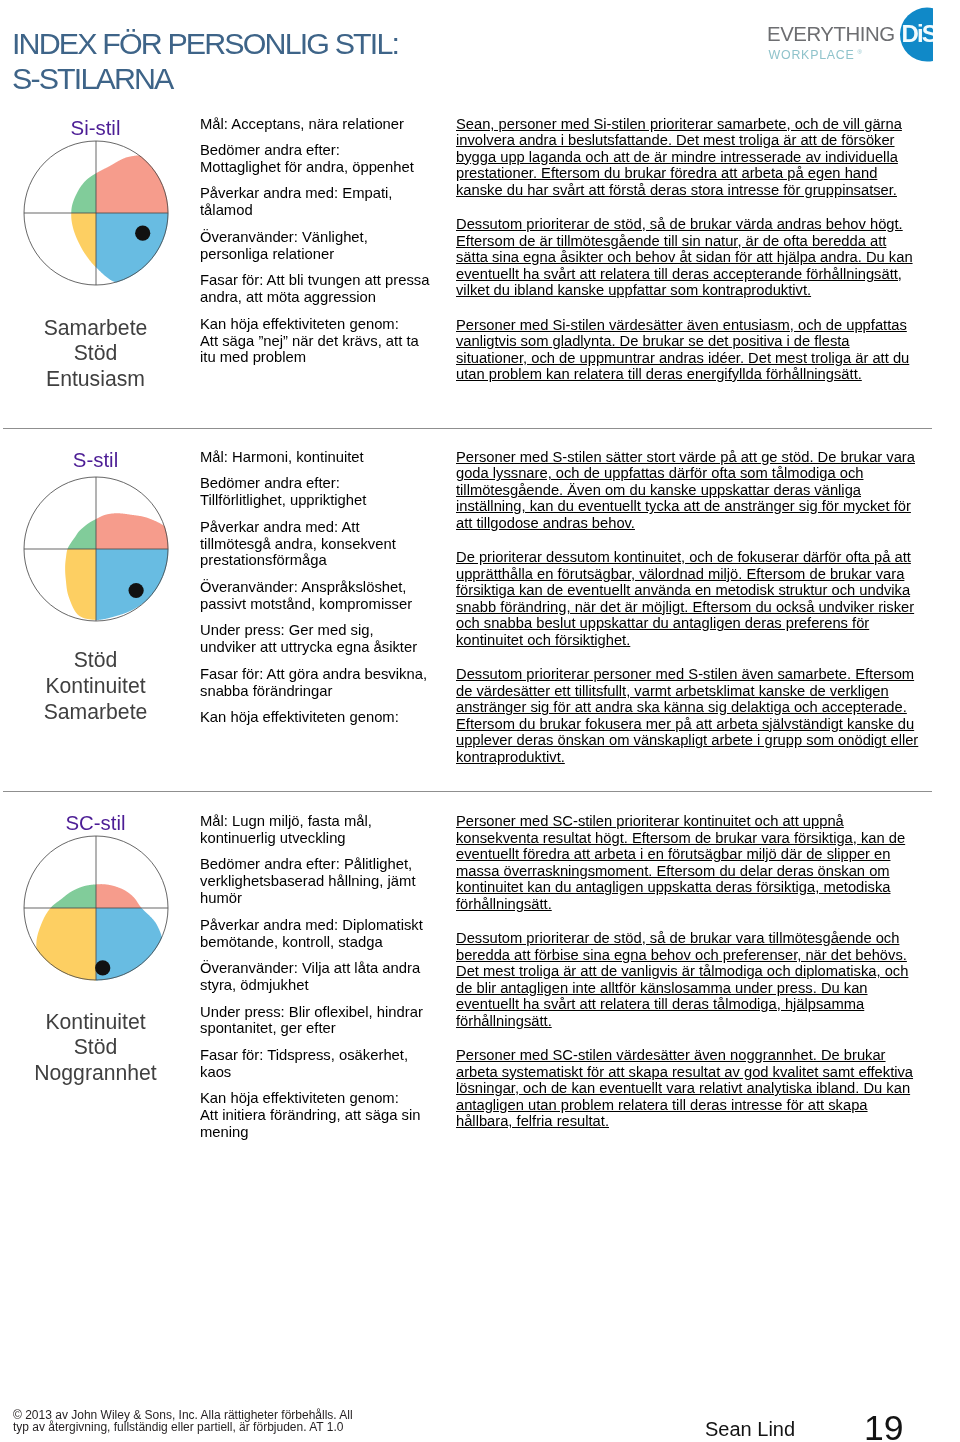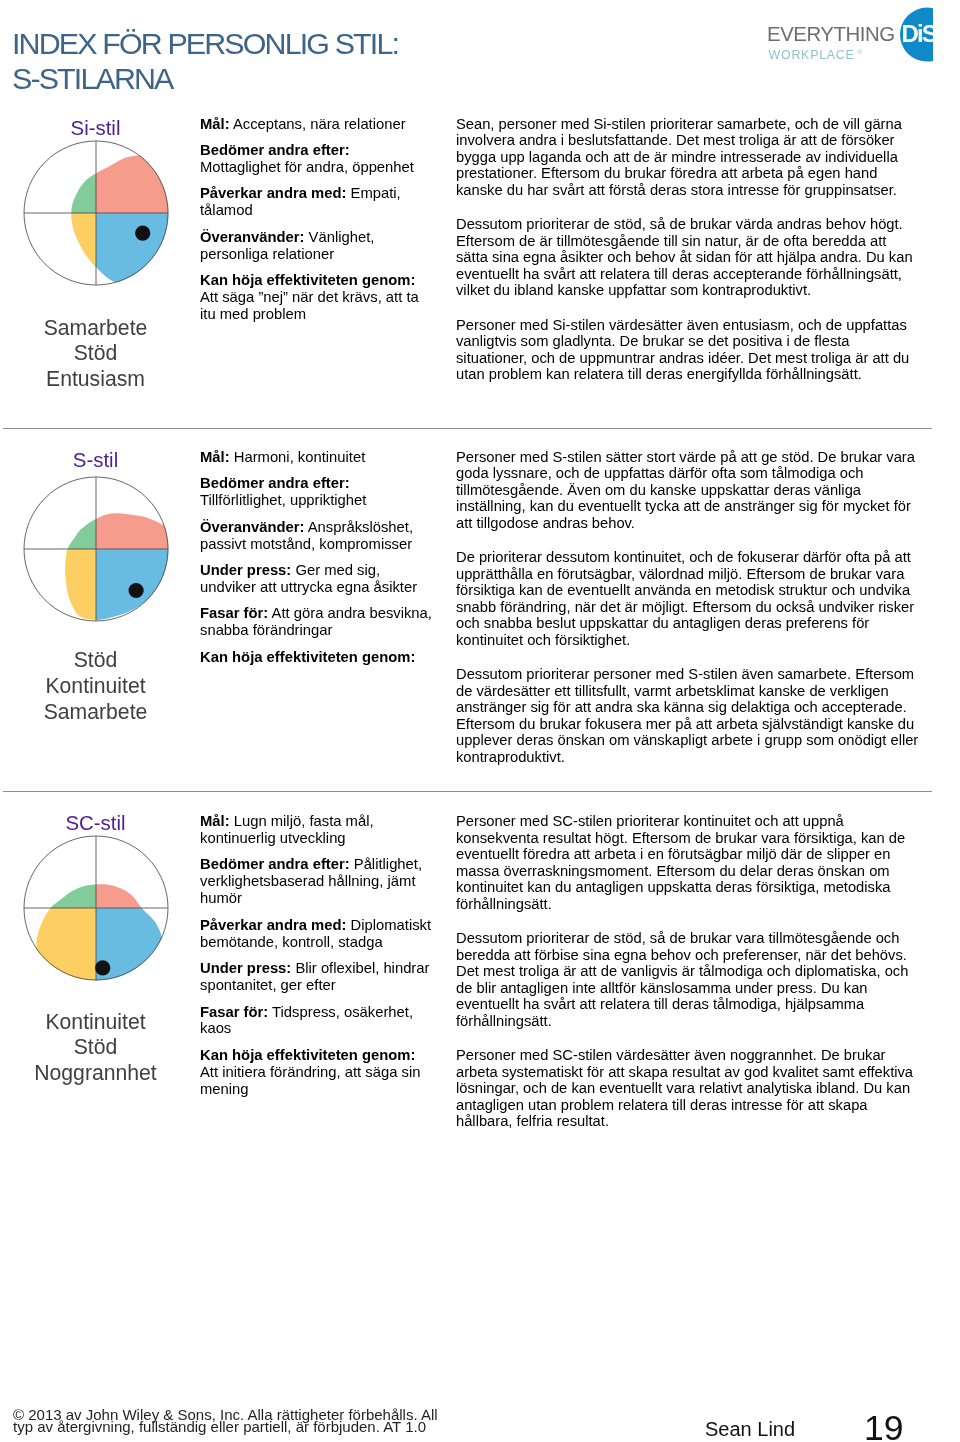--- a/index.html
+++ b/index.html
@@ -23,28 +23,28 @@
   .section { position:absolute; left:0; width:960px; }
   .circle-col { position:absolute; left:13px; width:165px; text-align:center; }
   .style-label { font-size:20.4px; line-height:24px; color:#4c1d95; }
   .wheel { display:block; margin:0 auto 0 auto; }
   .keywords { font-size:21.2px; line-height:25.8px; color:#404040; margin-top:28px; }
 
   .traits { position:absolute; left:200px; top:0; width:232px;
             font-size:14.8px; line-height:16.9px; color:#000; }
   .trait { margin-bottom:9.6px; }
   .trait:last-child { margin-bottom:0; }
-  .trait b { font-weight:700; }
+  .trait b { font-weight:400; }
 
   .narrative { position:absolute; left:456px; top:0; width:468px;
                font-size:14.73px; line-height:16.5px; color:#000; }
-  .narrative p { margin:0 4px 18px 0; }
+  .narrative p { margin:0 4px 18px 0;text-decoration:underline; }
   .narrative p:last-child { margin-bottom:0; }
 
-  .copyright { position:absolute; left:13px; top:1409px; font-size:15px; line-height:12px; color:#231f20; }
+  .copyright { position:absolute; left:13px; top:1409px; font-size:12px; line-height:12px; color:#231f20; }
   .fname { position:absolute; left:705px; top:1417px; font-size:20px; line-height:24px; color:#131313; }
   .pnum  { position:absolute; left:864px; top:1408px; font-size:35.5px; line-height:40px; color:#131313; }
 </style>
 </head>
 <body>
 
 <div class="page">
   <div class="title">
     <div>INDEX FÖR PERSONLIG STIL:</div>
     <div>S-STILARNA</div>
@@ -94,20 +94,21 @@
         <div>Samarbete</div>
         <div>Stöd</div>
         <div>Entusiasm</div>
       </div>
     </div>
     <div class="traits">
       <div class="trait"><b>Mål:</b><span> Acceptans, nära relationer</span></div>
       <div class="trait"><b>Bedömer andra efter:</b><br><span>Mottaglighet för andra, öppenhet</span></div>
       <div class="trait"><b>Påverkar andra med:</b><span> Empati, tålamod</span></div>
       <div class="trait"><b>Överanvänder:</b><span> Vänlighet, personliga relationer</span></div>
+      <div class="trait"><b>Fasar för:</b><span> Att bli tvungen att pressa andra, att möta aggression</span></div>
       <div class="trait"><b>Kan höja effektiviteten genom:</b><br><span>Att säga ”nej” när det krävs, att ta itu med problem</span></div>
     </div>
     <div class="narrative">
       <p>Sean, personer med Si-stilen prioriterar samarbete, och de vill gärna involvera andra i beslutsfattande. Det mest troliga är att de försöker bygga upp laganda och att de är mindre intresserade av individuella prestationer. Eftersom du brukar föredra att arbeta på egen hand kanske du har svårt att förstå deras stora intresse för gruppinsatser.</p>
       <p>Dessutom prioriterar de stöd, så de brukar värda andras behov högt. Eftersom de är tillmötesgående till sin natur, är de ofta beredda att sätta sina egna åsikter och behov åt sidan för att hjälpa andra. Du kan eventuellt ha svårt att relatera till deras accepterande förhållningsätt, vilket du ibland kanske uppfattar som kontraproduktivt.</p>
       <p>Personer med Si-stilen värdesätter även entusiasm, och de uppfattas vanligtvis som gladlynta. De brukar se det positiva i de flesta situationer, och de uppmuntrar andras idéer. Det mest troliga är att du utan problem kan relatera till deras energifyllda förhållningsätt.</p>
     </div>
   </div>
   <div class="section" style="top:448.7px">
     <div class="circle-col" style="top:-1px">
@@ -142,20 +143,21 @@
         </div>
       <div class="keywords" style="margin-top:23.5px">
         <div>Stöd</div>
         <div>Kontinuitet</div>
         <div>Samarbete</div>
       </div>
     </div>
     <div class="traits">
       <div class="trait"><b>Mål:</b><span> Harmoni, kontinuitet</span></div>
       <div class="trait"><b>Bedömer andra efter:</b><br><span>Tillförlitlighet, uppriktighet</span></div>
+      <div class="trait"><b>Påverkar andra med:</b><span> Att tillmötesgå andra, konsekvent prestationsförmåga</span></div>
       <div class="trait"><b>Överanvänder:</b><span> Anspråkslöshet, passivt motstånd, kompromisser</span></div>
       <div class="trait"><b>Under press:</b><span> Ger med sig, undviker att uttrycka egna åsikter</span></div>
       <div class="trait"><b>Fasar för:</b><span> Att göra andra besvikna, snabba förändringar</span></div>
       <div class="trait"><b>Kan höja effektiviteten genom:</b><br></div>
     </div>
     <div class="narrative">
       <p>Personer med S-stilen sätter stort värde på att ge stöd. De brukar vara goda lyssnare, och de uppfattas därför ofta som tålmodiga och tillmötesgående. Även om du kanske uppskattar deras vänliga inställning, kan du eventuellt tycka att de anstränger sig för mycket för att tillgodose andras behov.</p>
       <p>De prioriterar dessutom kontinuitet, och de fokuserar därför ofta på att upprätthålla en förutsägbar, välordnad miljö. Eftersom de brukar vara försiktiga kan de eventuellt använda en metodisk struktur och undvika snabb förändring, när det är möjligt. Eftersom du också undviker risker och snabba beslut uppskattar du antagligen deras preferens för kontinuitet och försiktighet.</p>
       <p>Dessutom prioriterar personer med S-stilen även samarbete. Eftersom de värdesätter ett tillitsfullt, varmt arbetsklimat kanske de verkligen anstränger sig för att andra ska känna sig delaktiga och accepterade. Eftersom du brukar fokusera mer på att arbeta självständigt kanske du upplever deras önskan om vänskapligt arbete i grupp som onödigt eller kontraproduktivt.</p>
     </div>
@@ -194,20 +196,21 @@
       <div class="keywords" style="margin-top:26px">
         <div>Kontinuitet</div>
         <div>Stöd</div>
         <div>Noggrannhet</div>
       </div>
     </div>
     <div class="traits">
       <div class="trait"><b>Mål:</b><span> Lugn miljö, fasta mål, kontinuerlig utveckling</span></div>
       <div class="trait"><b>Bedömer andra efter:</b><span> Pålitlighet, verklighetsbaserad hållning, jämt humör</span></div>
       <div class="trait"><b>Påverkar andra med:</b><span> Diplomatiskt bemötande, kontroll, stadga</span></div>
+      <div class="trait"><b>Överanvänder:</b><span> Vilja att låta andra styra, ödmjukhet</span></div>
       <div class="trait"><b>Under press:</b><span> Blir oflexibel, hindrar spontanitet, ger efter</span></div>
       <div class="trait"><b>Fasar för:</b><span> Tidspress, osäkerhet, kaos</span></div>
       <div class="trait"><b>Kan höja effektiviteten genom:</b><br><span>Att initiera förändring, att säga sin mening</span></div>
     </div>
     <div class="narrative">
       <p>Personer med SC-stilen prioriterar kontinuitet och att uppnå konsekventa resultat högt. Eftersom de brukar vara försiktiga, kan de eventuellt föredra att arbeta i en förutsägbar miljö där de slipper en massa överraskningsmoment. Eftersom du delar deras önskan om kontinuitet kan du antagligen uppskatta deras försiktiga, metodiska förhållningsätt.</p>
       <p>Dessutom prioriterar de stöd, så de brukar vara tillmötesgående och beredda att förbise sina egna behov och preferenser, när det behövs. Det mest troliga är att de vanligvis är tålmodiga och diplomatiska, och de blir antagligen inte alltför känslosamma under press. Du kan eventuellt ha svårt att relatera till deras tålmodiga, hjälpsamma förhållningsätt.</p>
       <p>Personer med SC-stilen värdesätter även noggrannhet. De brukar arbeta systematiskt för att skapa resultat av god kvalitet samt effektiva lösningar, och de kan eventuellt vara relativt analytiska ibland. Du kan antagligen utan problem relatera till deras intresse för att skapa hållbara, felfria resultat.</p>
     </div>
   </div>

